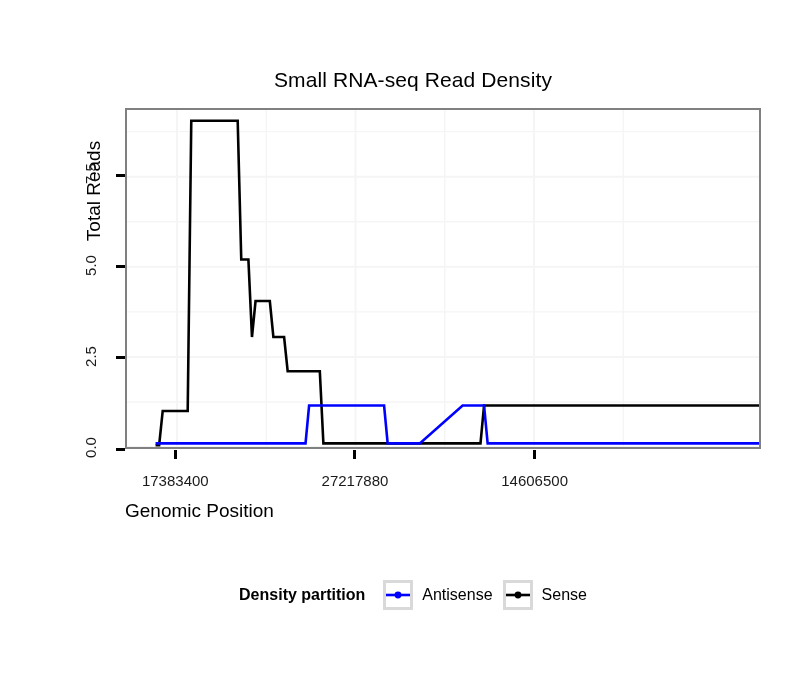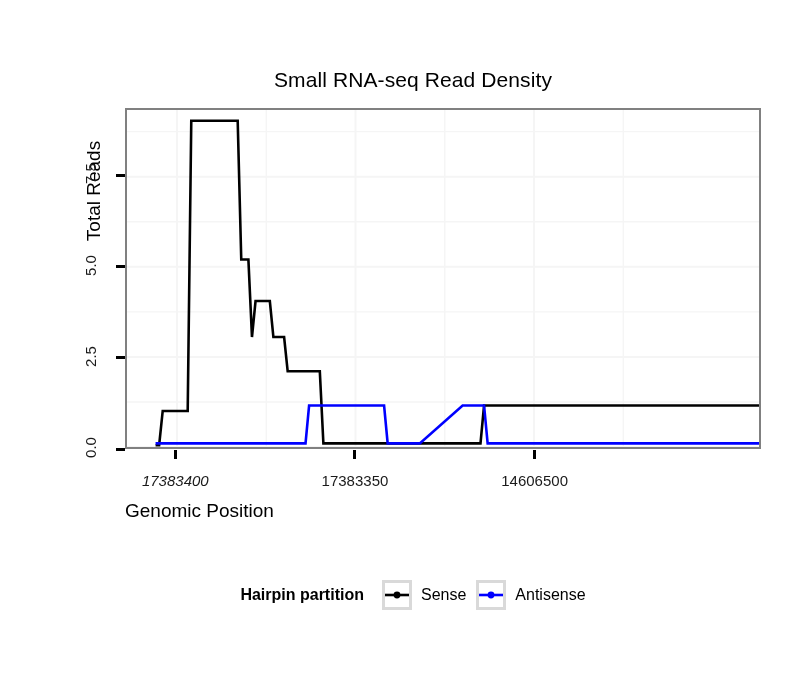--- a/index.html
+++ b/index.html
@@ -184,44 +184,44 @@
         </g>
     </svg>
   </div>
 
   <div id="xtick-marks">
       <div class="xtick-mark" style="left: 165.805px;"></div>
       <div class="xtick-mark" style="left: 345.466px;"></div>
       <div class="xtick-mark" style="left: 525.127px;"></div>
     </div>
   <div id="xtick-labels">
-      <div class="xtick-label" style="left: 107.305px; font-style: italic;">17383400</div>
-      <div class="xtick-label" style="left: 286.966px;">17383350</div>
+      <div class="xtick-label" style="left: 107.305px;">17383400</div>
+      <div class="xtick-label" style="left: 286.966px;">27217880</div>
       <div class="xtick-label" style="left: 466.627px;">14606500</div>
     </div>
 
   <div class="x-axis-title">Genomic Position</div>
 
   <div class="legend">
-    <div class="legend-title">Hairpin partition</div>
+    <div class="legend-title">Density partition</div>
     <div id="legend-entries" style="display:flex;align-items:center;">
+        <div class="legend-entry">
+          <div class="legend-key">
+            <svg width="24" height="24" viewBox="0 0 24 24">
+              <line x1="0" y1="12" x2="24" y2="12" stroke="#0000FF" stroke-width="2.6"></line>
+              <circle cx="12" cy="12" r="3.4" fill="#0000FF"></circle>
+            </svg>
+          </div>
+          <span class="legend-label">Antisense</span>
+        </div>
         <div class="legend-entry">
           <div class="legend-key">
             <svg width="24" height="24" viewBox="0 0 24 24">
               <line x1="0" y1="12" x2="24" y2="12" stroke="#000000" stroke-width="2.6"></line>
               <circle cx="12" cy="12" r="3.4" fill="#000000"></circle>
             </svg>
           </div>
           <span class="legend-label">Sense</span>
         </div>
-        <div class="legend-entry">
-          <div class="legend-key">
-            <svg width="24" height="24" viewBox="0 0 24 24">
-              <line x1="0" y1="12" x2="24" y2="12" stroke="#0000FF" stroke-width="2.6"></line>
-              <circle cx="12" cy="12" r="3.4" fill="#0000FF"></circle>
-            </svg>
-          </div>
-          <span class="legend-label">Antisense</span>
-        </div>
       </div>
   </div>
 
 </div>
 
 </body></html>

